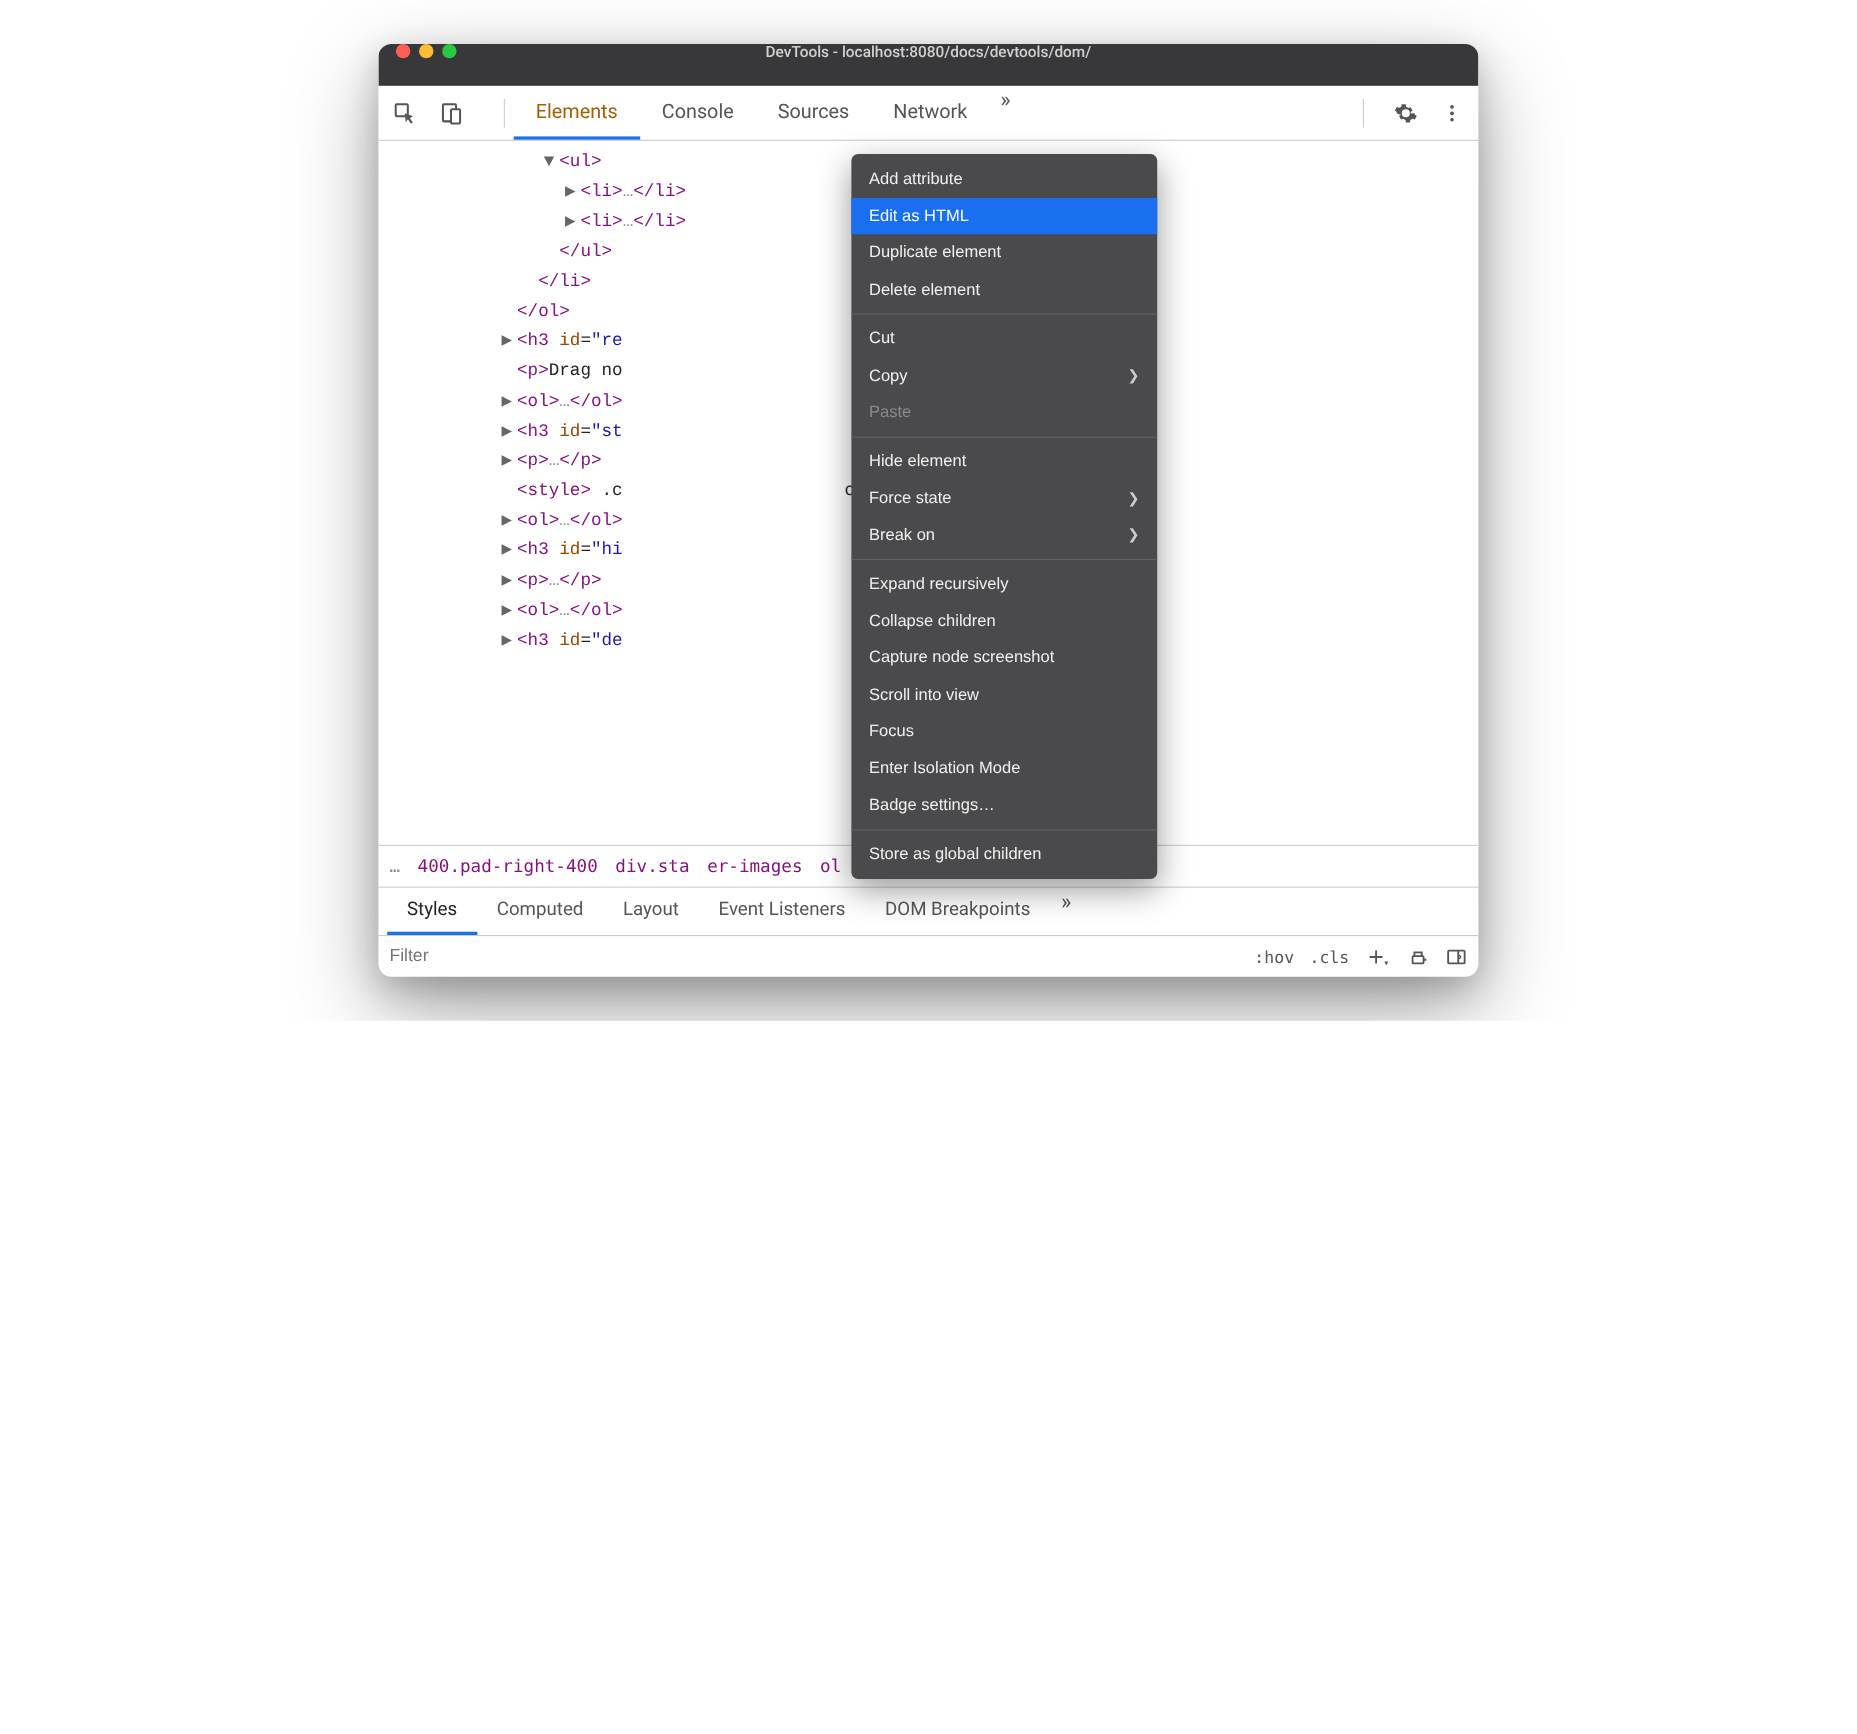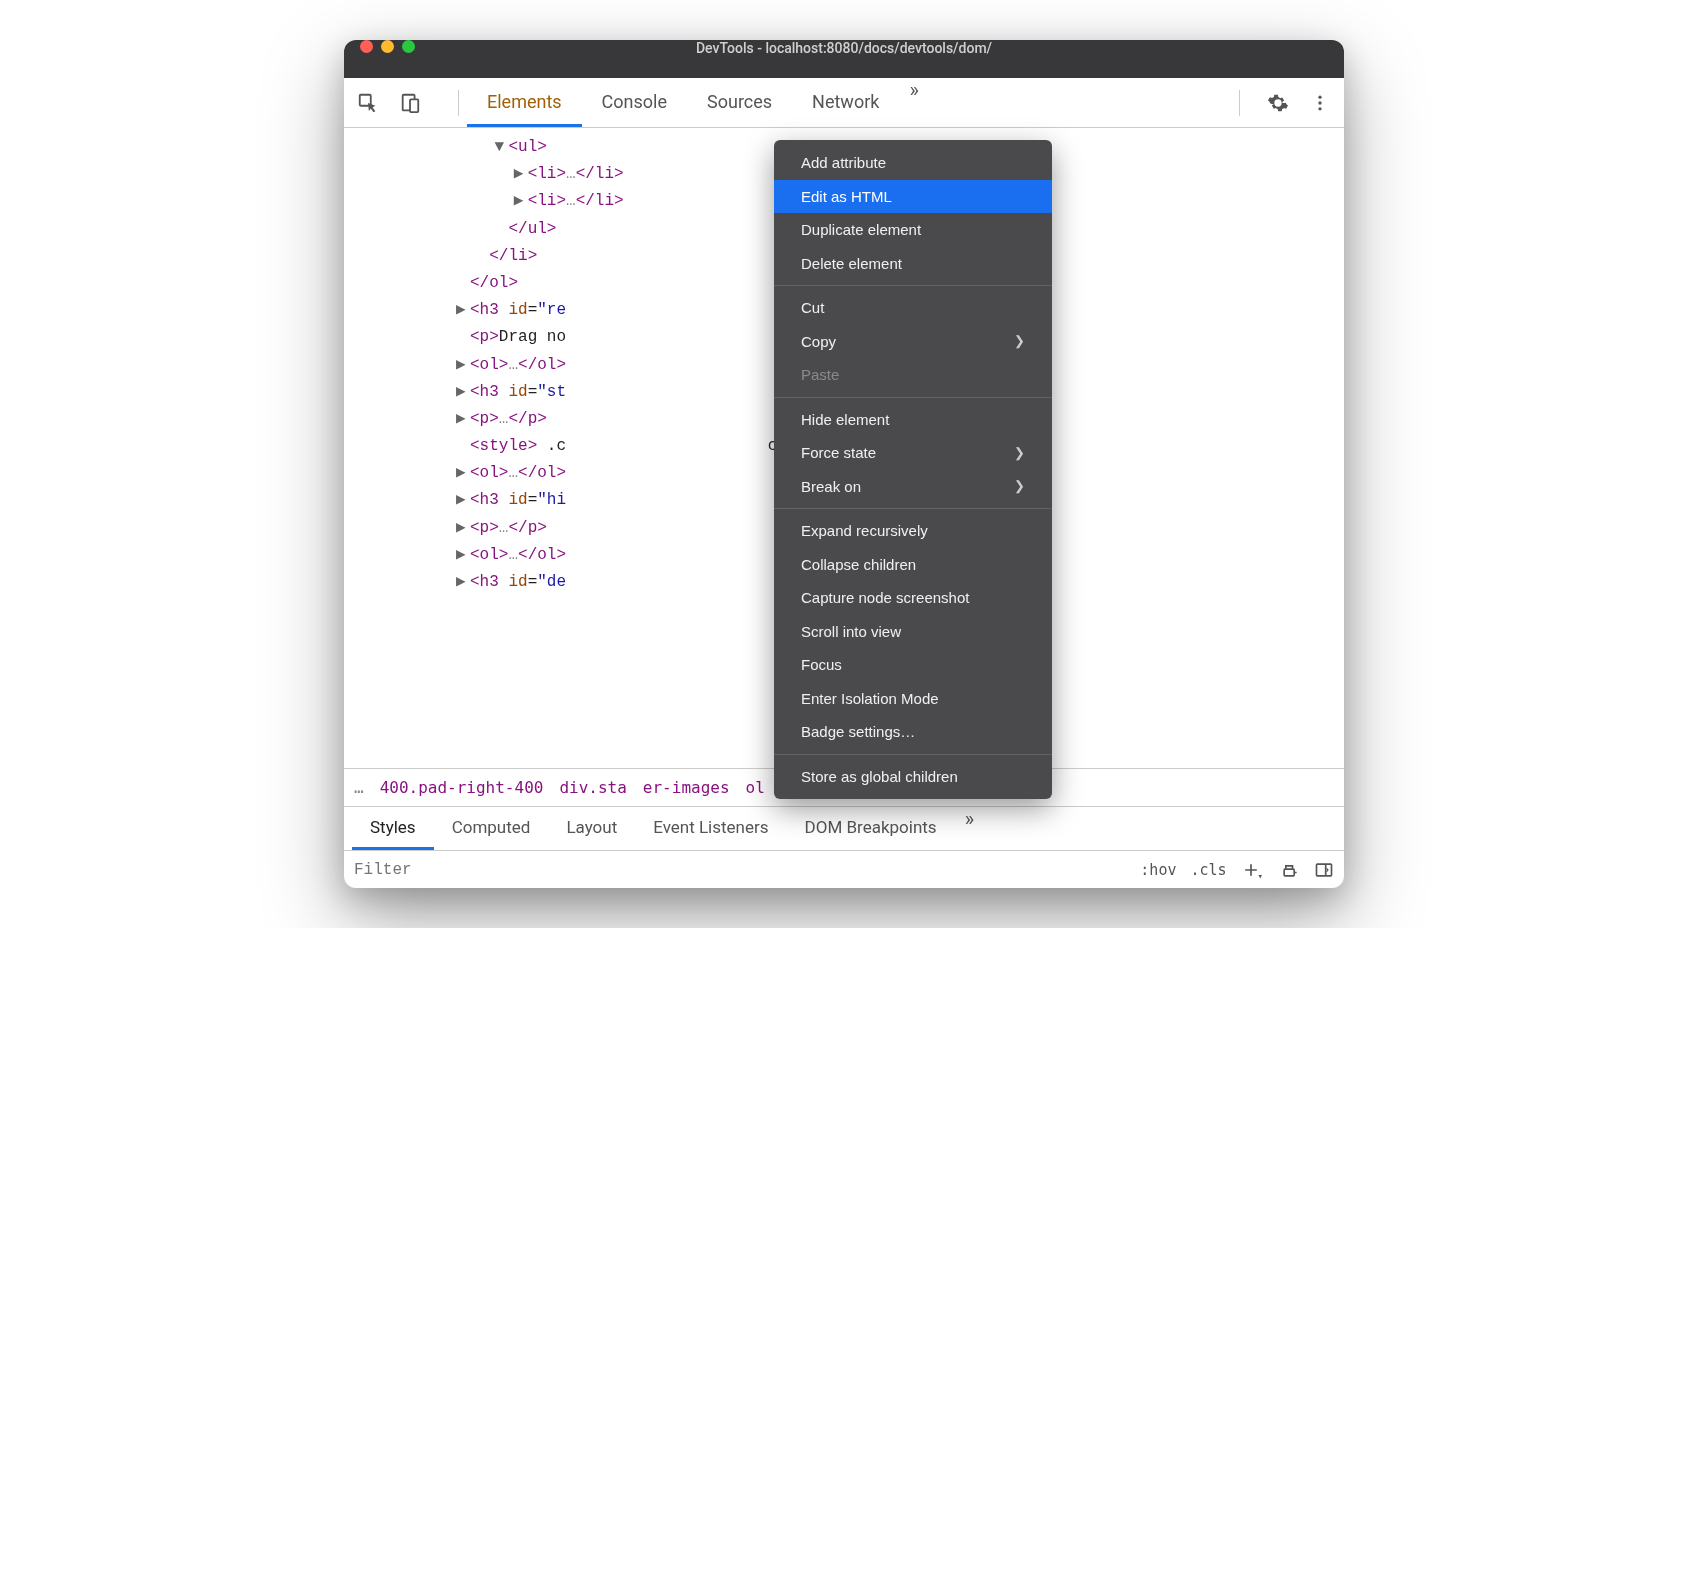--- a/index.html
+++ b/index.html
@@ -98,21 +98,21 @@
   background: #4a4a4c;
   border-radius: 6px;
   padding: 6px 0;
   box-shadow: 0 10px 30px rgba(0,0,0,0.4);
   font-family: -apple-system, sans-serif;
   font-size: 15px;
   color: #f0f0f0;
   z-index: 10;
 }
 .ctx-item {
-  padding: 4px 27px;
+  padding: 4px 16px;
   display: flex;
   justify-content: space-between;
   align-items: center;
   cursor: pointer;
 }
 .ctx-item.hover { background: #1a6ef0; color: #fff; }
 .ctx-item.disabled { color: #8a8a8c; }
 .ctx-sep { height: 1px; background: #636365; margin: 5px 0; }
 .ctx-arrow { color: #ccc; font-size: 13px; }
 
@@ -158,21 +158,20 @@
   padding: 0 10px;
   gap: 10px;
 }
 .filter-input {
   flex: 1;
   border: none;
   outline: none;
   font-size: 16px;
   color: #666;
   background: transparent;
-  font-family: Liberation Mono, monospace;
 }
 .filter-btns { display: flex; gap: 14px; align-items: center; color: #555; font-family: Menlo, monospace; font-size: 15px; }
 .filter-ibtn { cursor: pointer; display: flex; align-items: center; }
 </style>
 </head>
 <body>
 
 <div class="window">
 
   <div class="titlebar">

